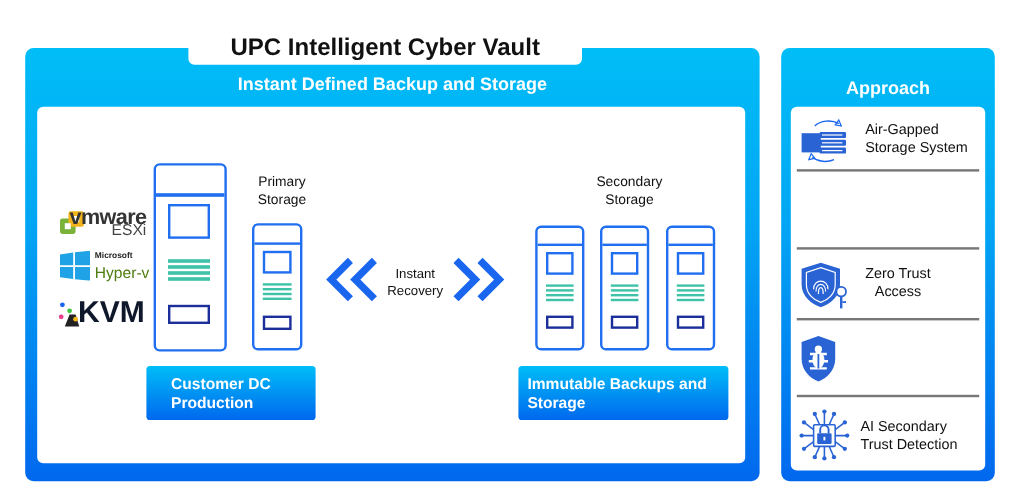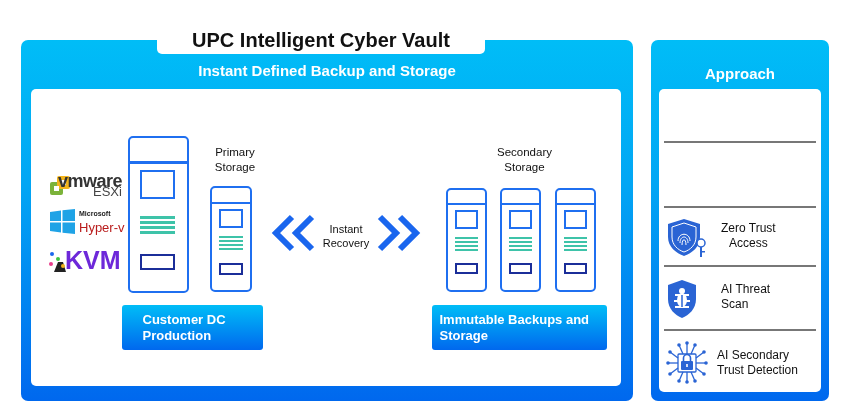--- a/index.html
+++ b/index.html
@@ -57,32 +57,32 @@
 </div>
 
 <div class="abs" style="left:50px;top:208px;width:75px;height:28px;">
   <svg width="25" height="25" viewBox="0 0 25 25" style="position:absolute;left:0;top:1px;">
     <polygon points="0,3 11,1.5 11,12 0,12" fill="#1fa3e6"></polygon>
     <polygon points="12.5,1.3 25,0 25,12 12.5,12" fill="#1fa3e6"></polygon>
     <polygon points="0,13.5 11,13.5 11,23.5 0,22" fill="#1fa3e6"></polygon>
     <polygon points="12.5,13.5 25,13.5 25,25 12.5,23.7" fill="#1fa3e6"></polygon>
   </svg>
   <span class="abs" style="left:29px;top:2px;font-size:7px;font-weight:bold;color:#222;">Microsoft</span>
-  <span class="abs" style="left:29px;top:12px;font-size:13px;color:#b91c1c;">Hyper-v</span>
+  <span class="abs" style="left:29px;top:12px;font-size:13px;color:#4d7c0f;">Hyper-v</span>
 </div>
 
 <div class="abs" style="left:48px;top:248px;width:75px;height:28px;">
   <svg width="20" height="24" viewBox="0 0 20 24" style="position:absolute;left:0;top:2px;">
     <circle cx="4" cy="4" r="2" fill="#1a66ee"></circle>
     <circle cx="10" cy="9" r="2" fill="#3ec341"></circle>
     <circle cx="3" cy="14" r="2" fill="#e83e8c"></circle>
     <path d="M6 22 L10 12 L15 12 L18 22 Z" fill="#222"></path>
     <circle cx="15" cy="16" r="2" fill="#f2b41c"></circle>
   </svg>
-  <span class="abs" style="left:17px;top:-2px;font-size:25px;font-weight:bold;color:#6d28d9;letter-spacing:0px;text-align:center;">KVM</span>
+  <span class="abs" style="left:17px;top:-2px;font-size:25px;font-weight:bold;color:#0f172a;letter-spacing:0px;text-align:center;">KVM</span>
 </div>
 
 <div class="server" style="left:128px;top:136px;width:61px;height:157px;">
   <div class="top" style="top:0;height:23px;"></div>
   <div class="screen" style="left:10px;top:32px;width:35px;height:29px;"></div>
   <div class="lines" style="left:10px;top:78px;width:35px;">
     <div style="height:3px;"></div>
       <div style="height:3px;"></div>
       <div style="height:3px;"></div>
       <div style="height:3px;"></div>
@@ -153,20 +153,39 @@
   <span style="width:100px;">Customer DC Production</span>
 </div>
 <div class="abs btn" style="left:432px;top:305px;width:175px;height:45px;">
   <span style="width:160px;">Immutable Backups and Storage</span>
 </div>
 
 <div class="abs ap-panel"></div>
 <div class="abs ap-title">Approach</div>
 <div class="abs ap-inner">
 
+  <div class="ap-item" style="top:0;">
+    <svg class="ap-icon" viewBox="0 0 44 44">
+      <path d="M14 10 A14 10 0 0 1 34 8" fill="none" stroke="#1a66ee" stroke-width="1.2"></path>
+      <polygon points="34,5 36,10 31,9" fill="none" stroke="#1a66ee" stroke-width="1"></polygon>
+      <path d="M30 38 A14 10 0 0 1 12 36" fill="none" stroke="#1a66ee" stroke-width="1.2"></path>
+      <polygon points="11,33 9,38 14,37" fill="none" stroke="#1a66ee" stroke-width="1"></polygon>
+      <rect x="3" y="16" width="16" height="16" fill="#2a64d4"></rect>
+      <rect x="18" y="15" width="22" height="5" rx="1" fill="#2a64d4"></rect>
+      <rect x="18" y="21.5" width="22" height="5" rx="1" fill="#2a64d4"></rect>
+      <rect x="18" y="28" width="22" height="5" rx="1" fill="#2a64d4"></rect>
+      <rect x="20" y="17" width="17" height="1" fill="#fff"></rect>
+      <rect x="20" y="23.5" width="17" height="1" fill="#fff"></rect>
+      <rect x="20" y="30" width="17" height="1" fill="#fff"></rect>
+    </svg>
+    <div class="ap-label" style="top:12px;">
+      <div>Air-Gapped</div>
+      <div>Storage System</div>
+    </div>
+  </div>
   <div class="ap-sep" style="top:52px;"></div>
 
   <div class="ap-sep" style="top:117px;"></div>
 
   <div class="ap-item" style="top:120px;">
     <svg class="ap-icon" viewBox="0 0 44 44">
       <path d="M19 4 L35 9 L35 22 C35 32 27 38 19 41 C11 38 3 32 3 22 L3 9 Z" fill="#2a64d4"></path>
       <path d="M19 8 L31 12 L31 22 C31 30 25 35 19 37 C13 35 7 30 7 22 L7 12 Z" fill="none" stroke="#fff" stroke-width="1"></path>
       <path d="M13 26 C13 17 25 17 25 26" fill="none" stroke="#fff" stroke-width="1"></path>
       <path d="M15 28 C15 20 23 20 23 28" fill="none" stroke="#fff" stroke-width="1"></path>
@@ -185,24 +204,20 @@
   <div class="ap-item" style="top:182px;">
     <svg class="ap-icon" viewBox="0 0 44 44">
       <path d="M17 3 L31 8 L31 22 C31 32 24 38 17 41 C10 38 3 32 3 22 L3 8 Z" fill="#2a64d4"></path>
       <ellipse cx="17" cy="23" rx="5" ry="7" fill="#fff"></ellipse>
       <circle cx="17" cy="14" r="3" fill="#fff"></circle>
       <line x1="10" y1="18" x2="24" y2="18" stroke="#fff" stroke-width="2"></line>
       <line x1="9" y1="24" x2="25" y2="24" stroke="#fff" stroke-width="2"></line>
       <line x1="10" y1="30" x2="24" y2="30" stroke="#fff" stroke-width="2"></line>
       <line x1="17" y1="18" x2="17" y2="30" stroke="#2a64d4" stroke-width="1.5"></line>
     </svg>
-    <div class="ap-label" style="top:11px;">
-      <div>AI Threat</div>
-      <div>Scan</div>
-    </div>
   </div>
   <div class="ap-sep" style="top:240px;"></div>
 
   <div class="ap-item" style="top:245px;">
     <svg class="ap-icon" viewBox="0 0 44 44">
       <g stroke="#2a64d4" stroke-width="1.3" fill="none">
         <rect x="13" y="14" width="18" height="18" rx="1"></rect>
         <line x1="13" y1="18" x2="5" y2="12"></line>
           <line x1="13" y1="23" x2="3" y2="23"></line>
           <line x1="13" y1="28" x2="5" y2="34"></line>

